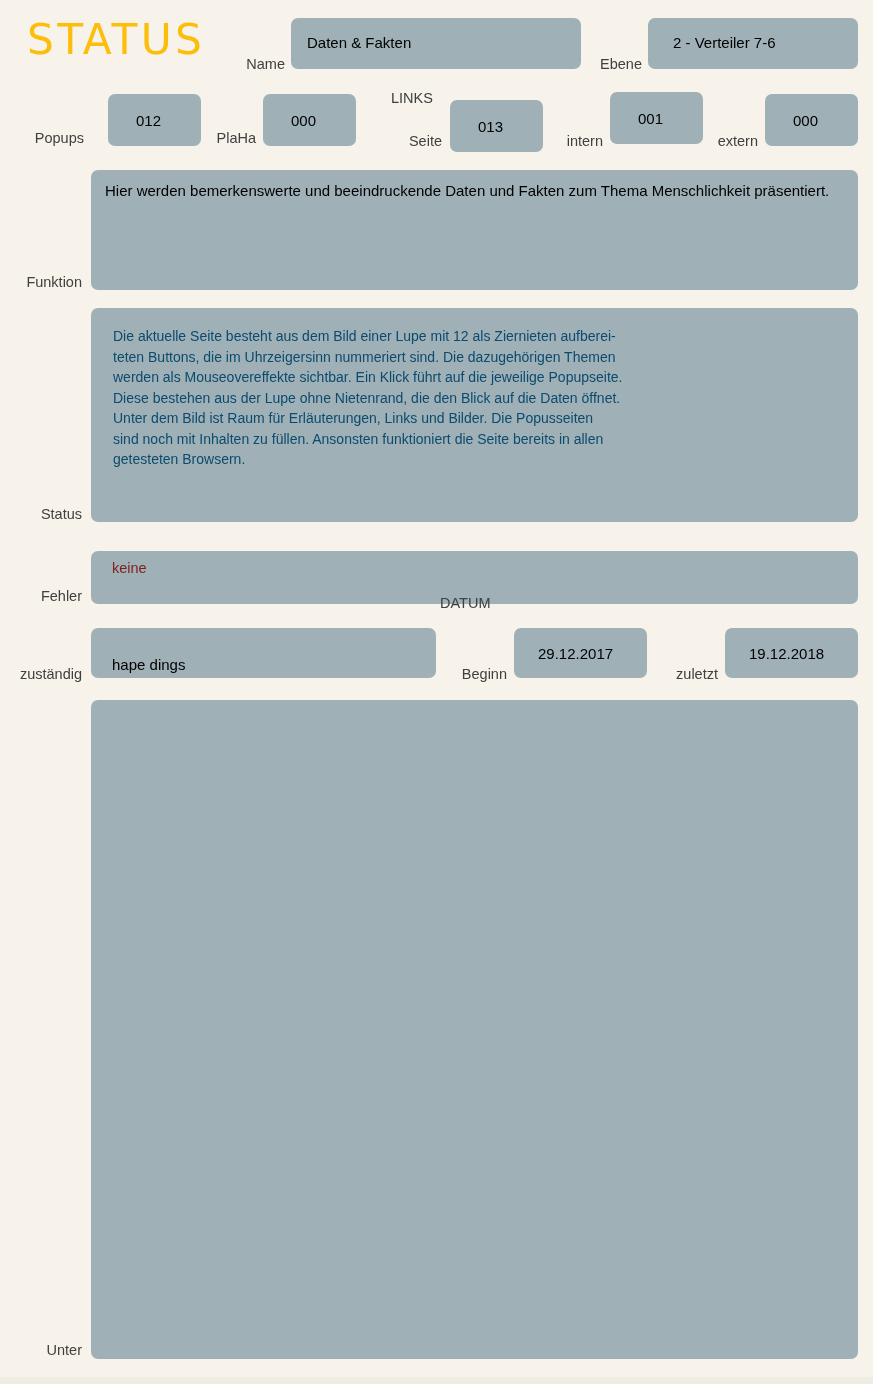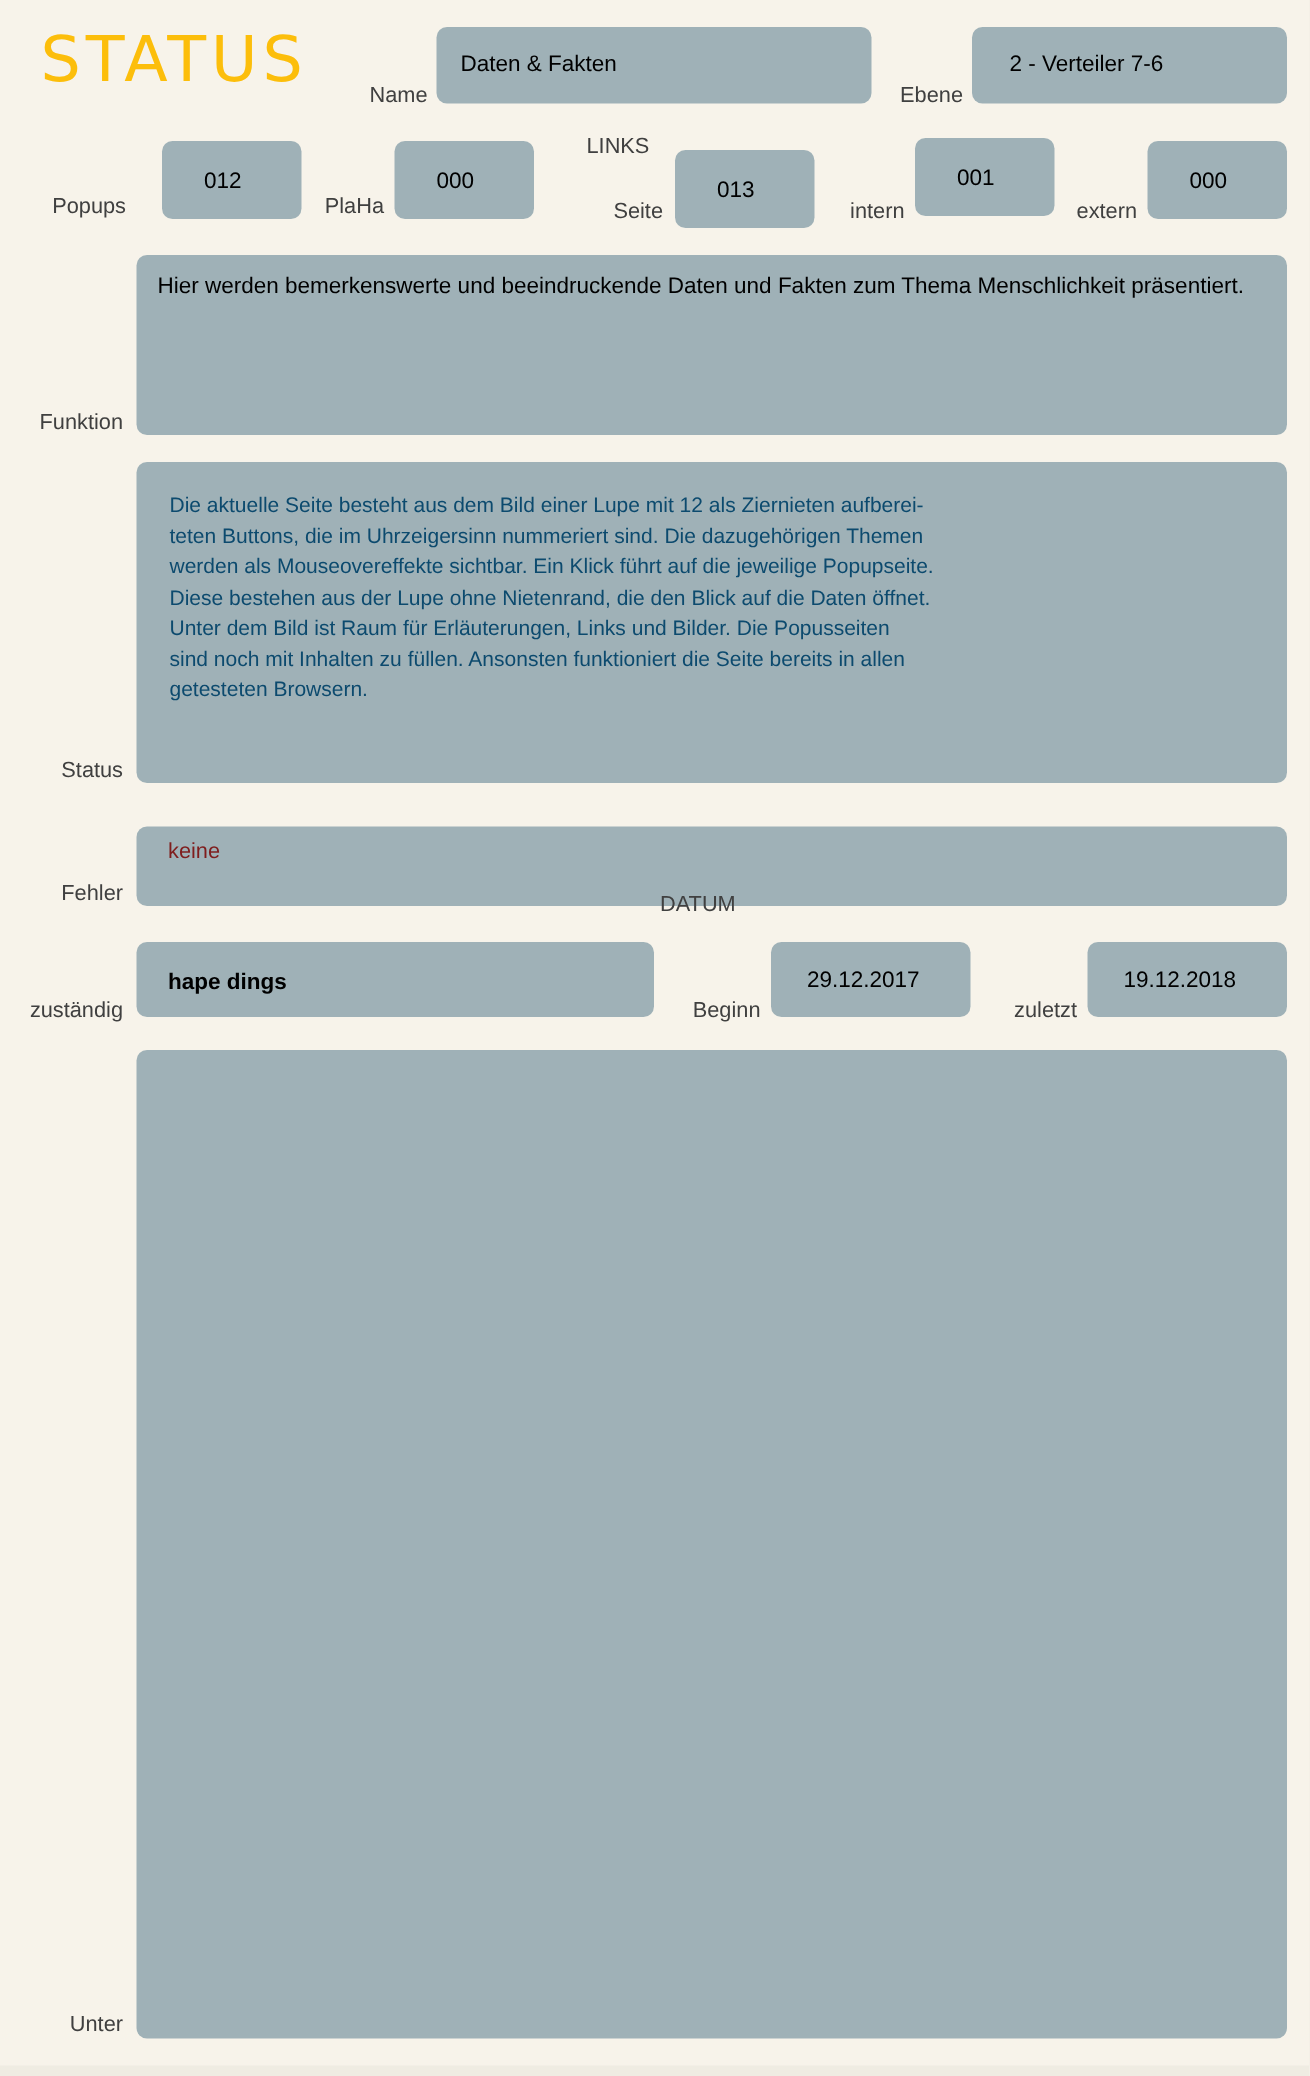--- a/index.html
+++ b/index.html
@@ -99,21 +99,21 @@
   #txt-status    { left: 22px;  top: 18px;  width: 725px; font-size: 14px; color: #0c4a6e; line-height: 1.47; }
   #lbl-status    { left: 0px;   top: 507px; width: 82px; }
 
   
   #box-fehler    { left: 91px;  top: 551px; width: 767px; height: 53px; }
   #txt-fehler    { left: 21px;  top: 7px;   color: #7f1d1d; font-size: 14.5px; }
   #lbl-fehler    { left: 0px;   top: 589px; width: 82px; }
 
   
   #box-zustaendig{ left: 91px;  top: 628px; width: 345px; height: 50px; }
-  #txt-zustaendig{ left: 21px;  top: 17px; font-weight: bold;  }
+  #txt-zustaendig{ left: 21px;  top: 27px;  }
   #lbl-zustaendig{ left: 0px;   top: 667px; width: 82px; }
 
   #lbl-datum     { left: 440px; top: 596px; width: 88px; }
 
   #box-beginn    { left: 514px; top: 628px; width: 133px; height: 50px; }
   #txt-beginn    { left: 24px;  top: 16px;  }
   #lbl-beginn    { left: 415px; top: 667px; width: 92px; }
 
   #box-zuletzt   { left: 725px; top: 628px; width: 133px; height: 50px; }
   #txt-zuletzt   { left: 24px;  top: 16px;  }

